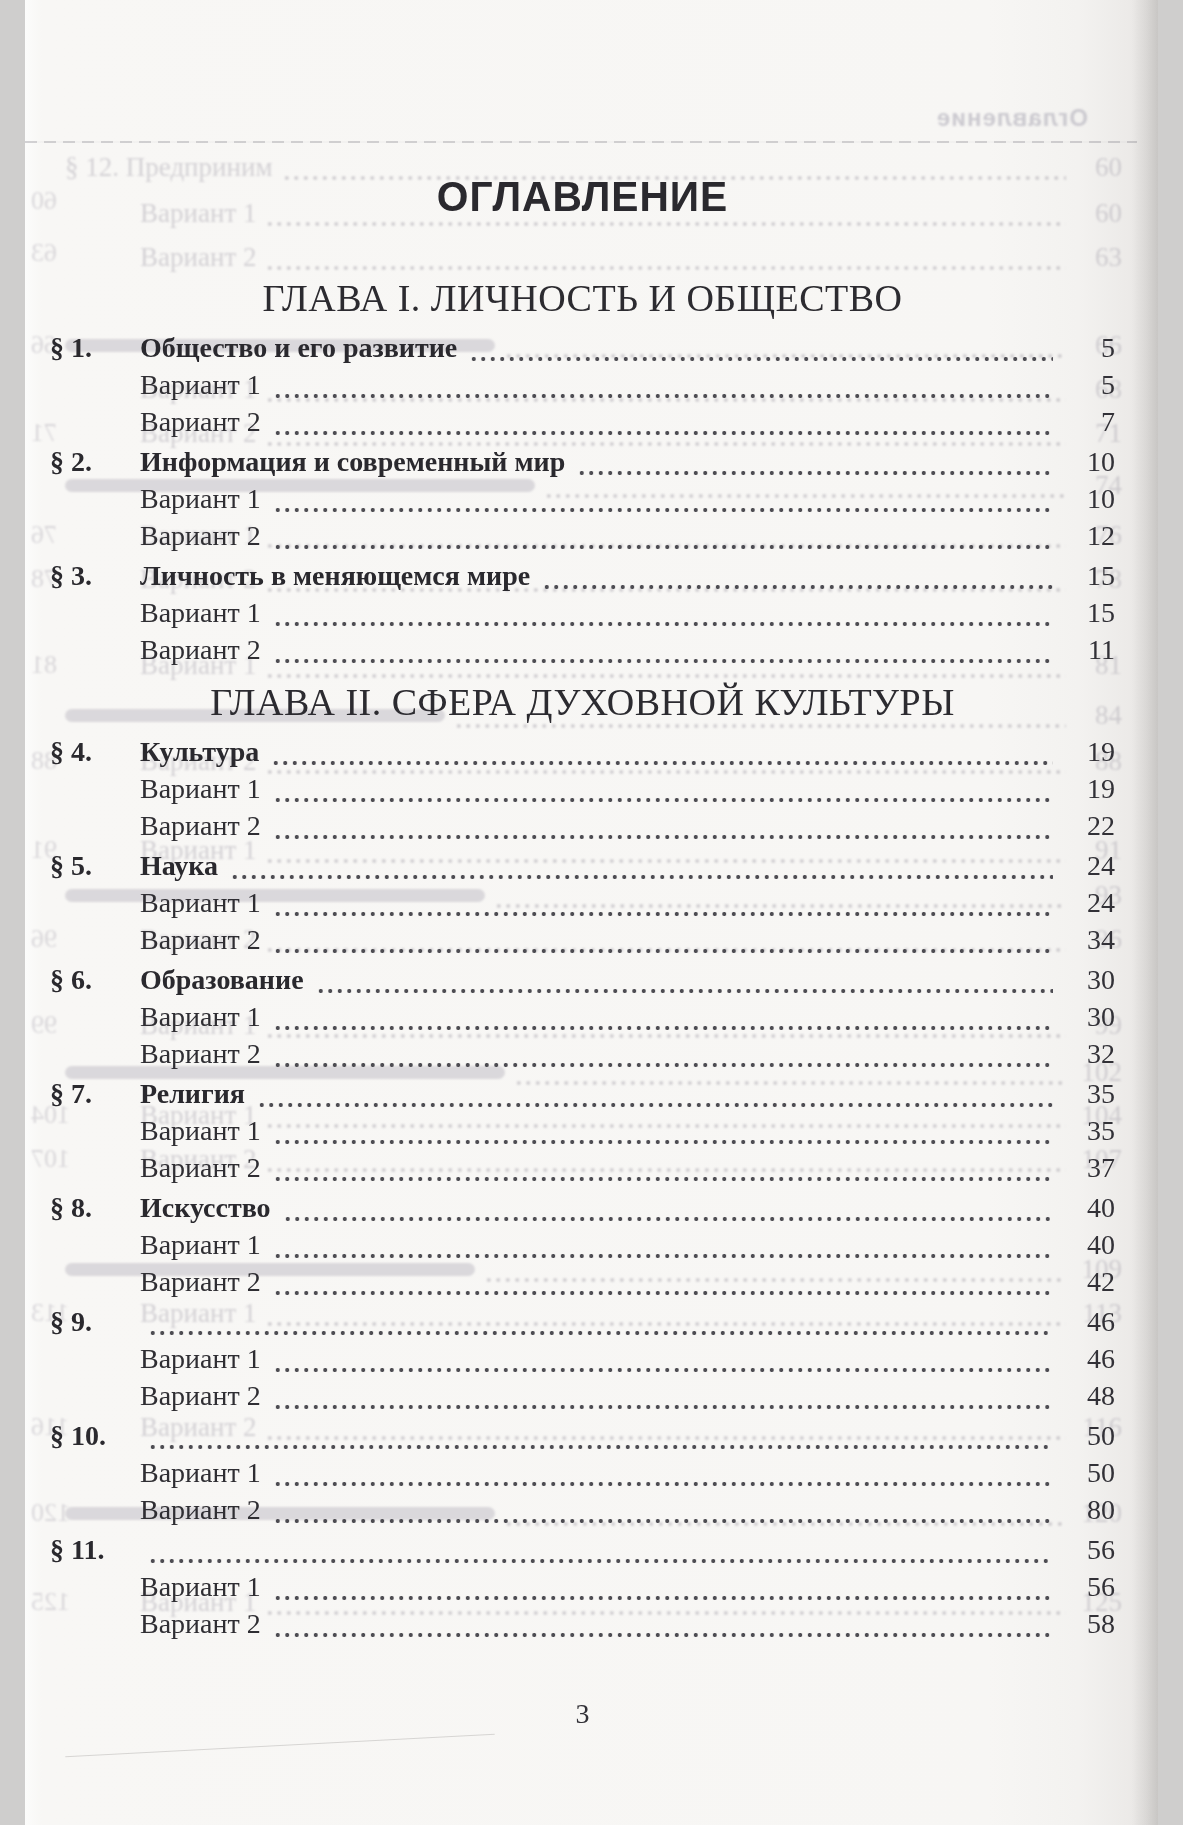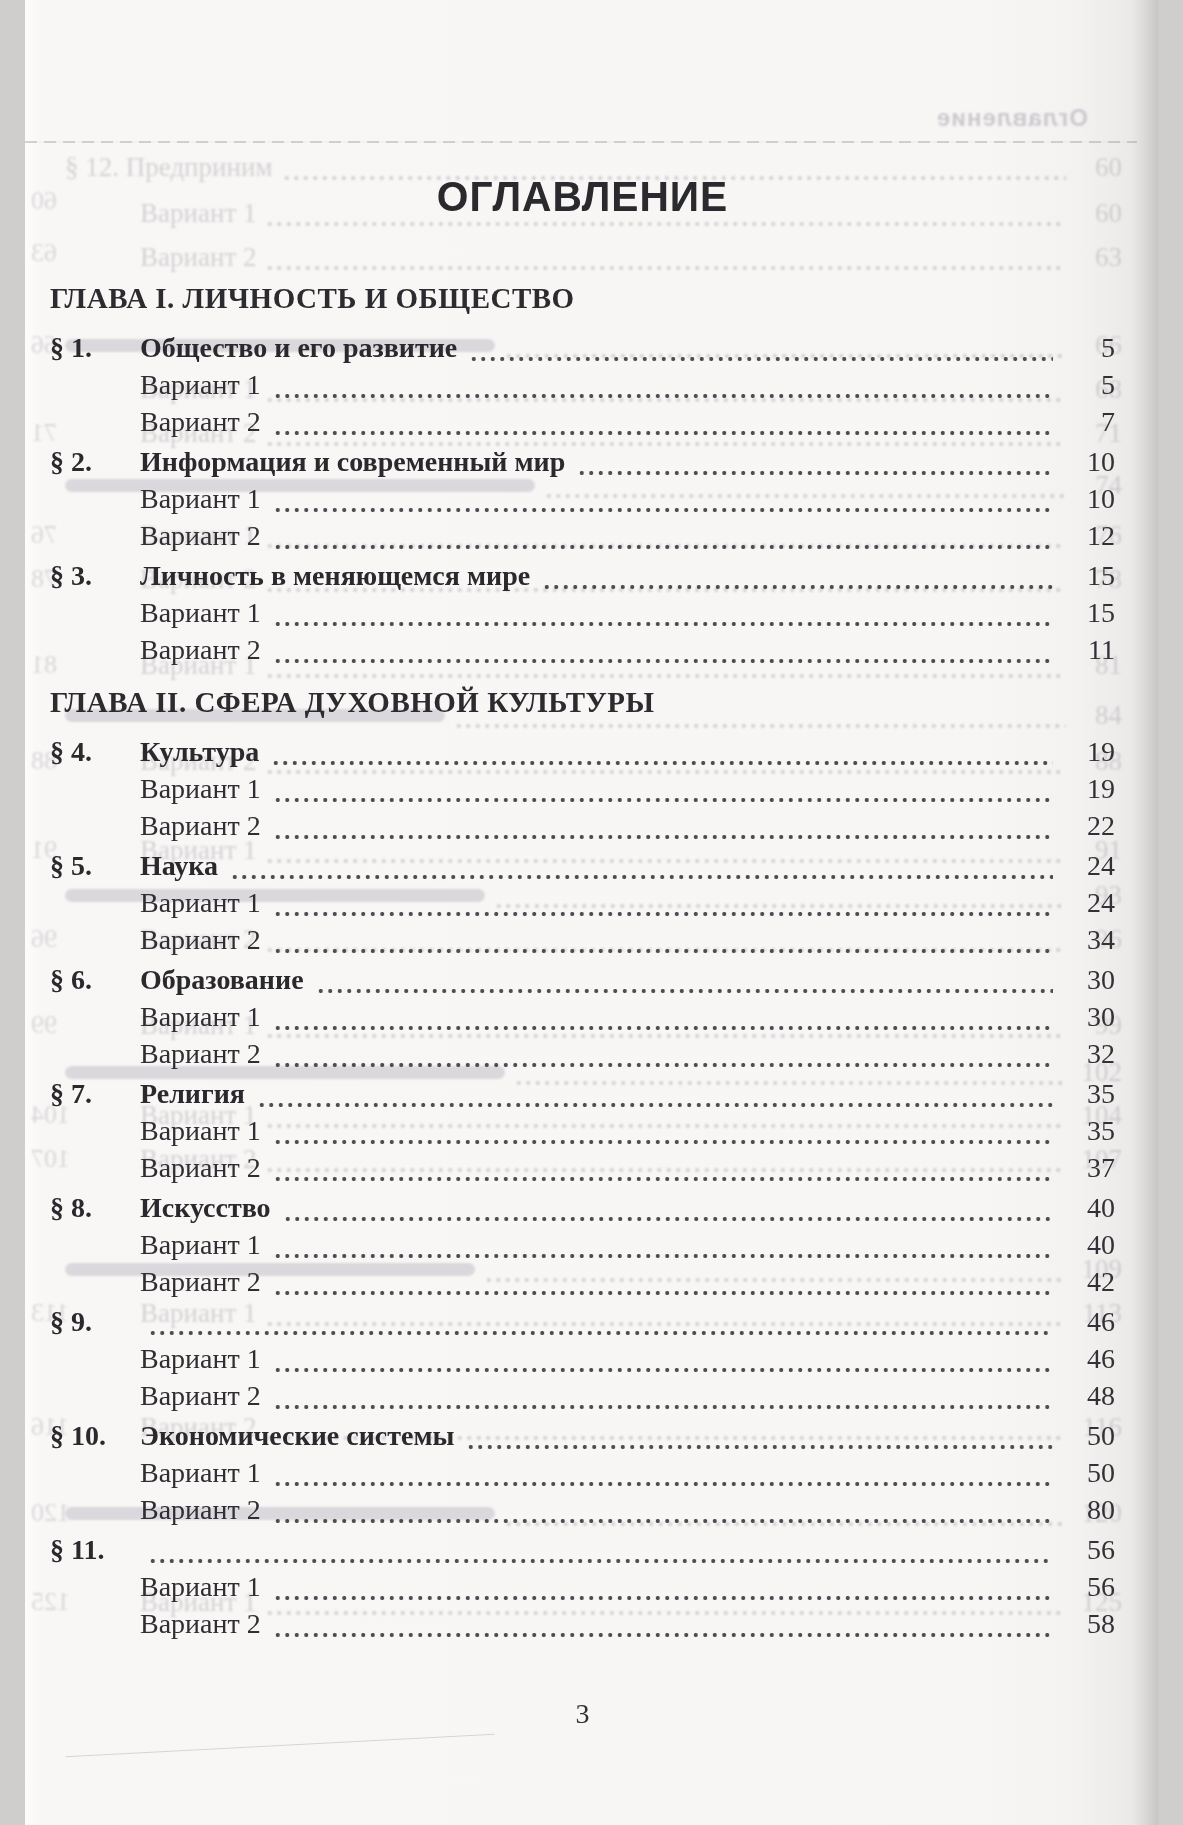--- a/index.html
+++ b/index.html
@@ -48,22 +48,22 @@
   }
   
   .content{position:absolute;left:25px;top:0;width:1065px;}
   .doc-title{
     margin:170px 0 0;height:54px;line-height:54px;
     font-family:"Liberation Sans","DejaVu Sans",sans-serif;
     font-weight:700;font-size:42px;letter-spacing:1px;
     text-align:center;color:#2a292e;transform:scaleX(.97);
   }
   .chapter-heading{
-    font-weight:700;font-size:29px;line-height:36px;letter-spacing:.5px;
-    margin:16px 0 13px;color:#2c2b30;white-space:nowrap;
+    font-weight:400;font-size:38px;line-height:36px;letter-spacing:.5px;
+    text-align:center;margin:16px 0 13px;color:#2c2b30;white-space:nowrap;
   }
   .chapter-heading.first{margin-top:56px;}
   .row{display:flex;align-items:baseline;height:37px;line-height:37px;font-size:28px;white-space:nowrap;}
   .row.section{margin-top:3px;}
   .lbl{flex:0 0 90px;}
   .section .lbl,.section .ttl{font-weight:700;color:#2a292e;}
   .ttl{flex:0 0 auto;padding-right:4px;}
   .leader{
     flex:1 1 auto;min-width:20px;align-self:stretch;margin:0 4px 0 6px;
     background-image:radial-gradient(circle,var(--dots,#4d4c52) 1.8px,transparent 2.2px);
@@ -392,21 +392,20 @@
           <span class="num">46</span>
         </div>
         <div class="row variant">
           <span class="lbl"></span>
           <span class="ttl">Вариант 2</span>
           <span class="leader"></span>
           <span class="num">48</span>
         </div>
         <div class="row section">
           <span class="lbl">§ 10.</span>
-          <span class="ttl">Экономические системы</span>
           <span class="leader"></span>
           <span class="num">50</span>
         </div>
         <div class="row variant">
           <span class="lbl"></span>
           <span class="ttl">Вариант 1</span>
           <span class="leader"></span>
           <span class="num">50</span>
         </div>
         <div class="row variant">

